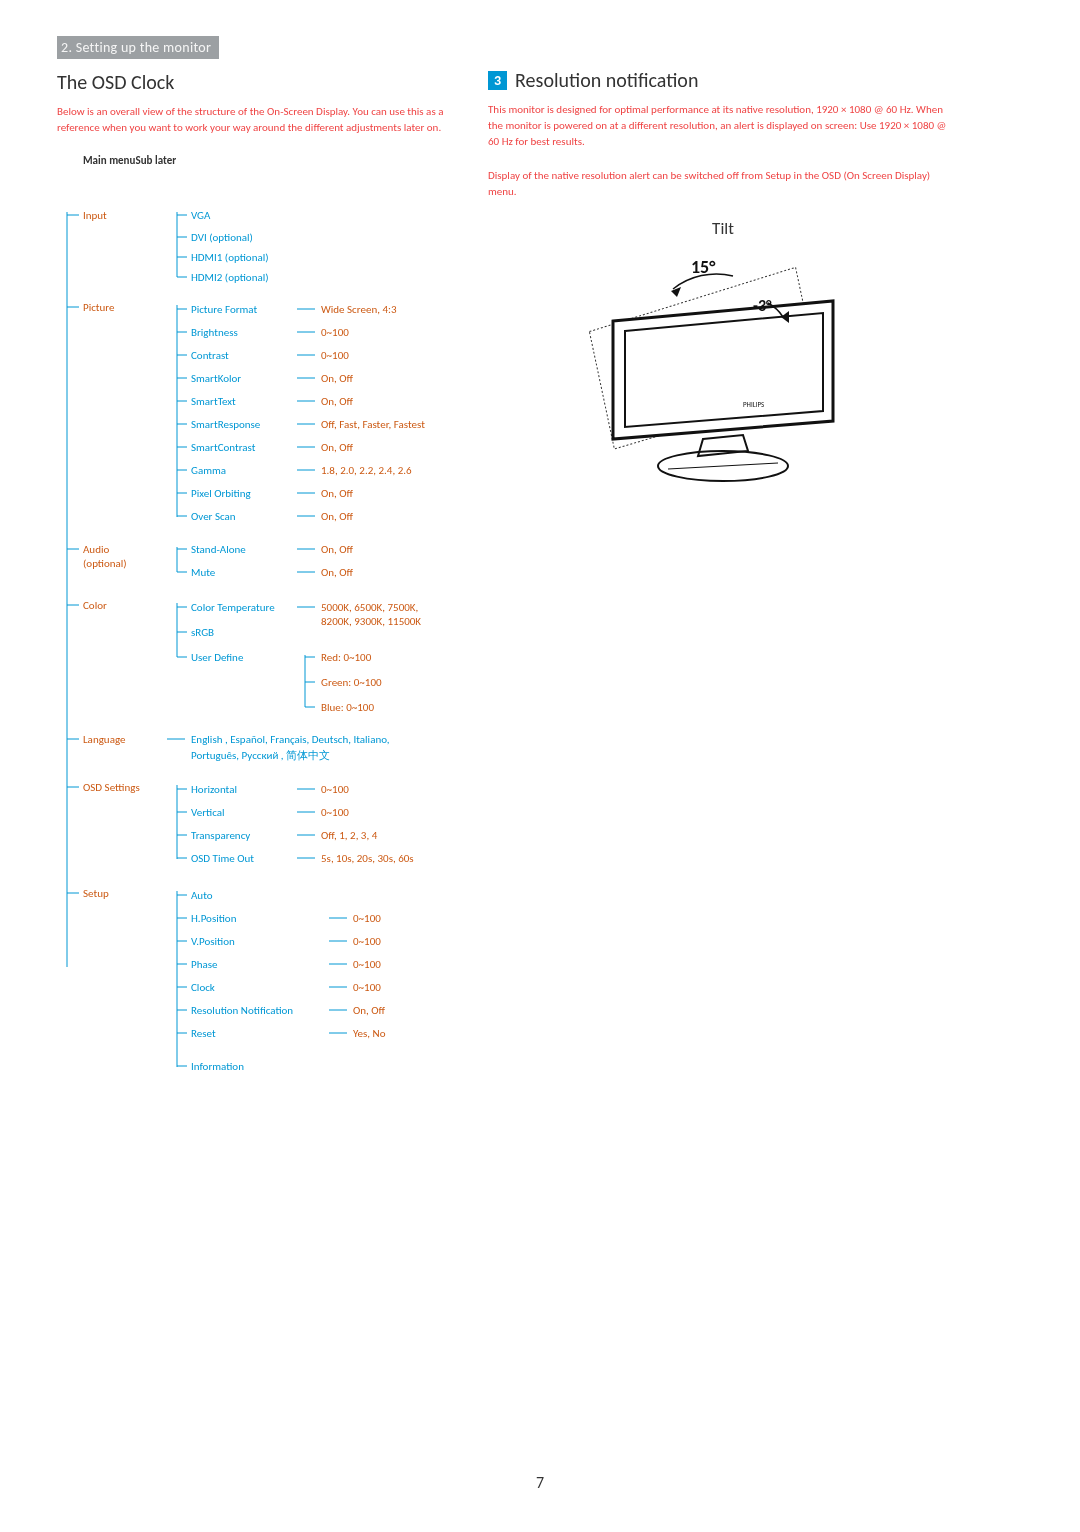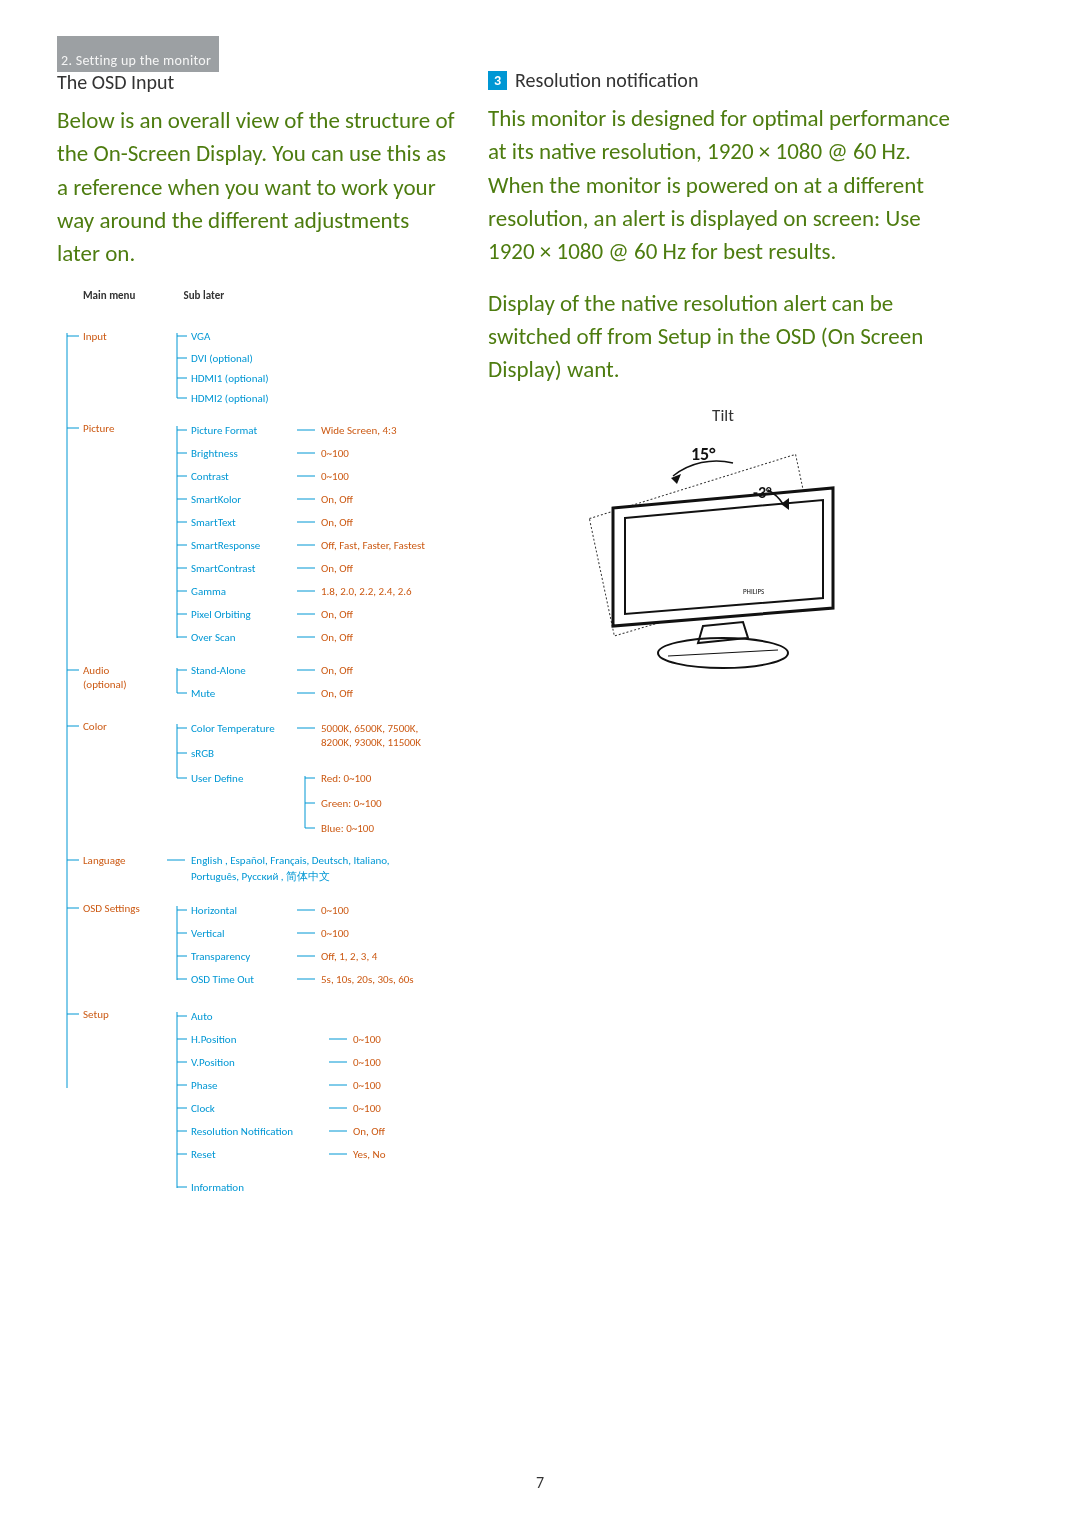--- a/index.html
+++ b/index.html
@@ -11,21 +11,21 @@
     color: #333;
     position: relative;
   }
   .header-bar {
     position: absolute;
     top: 36px;
     left: 57px;
     background: #9ca0a3;
     color: #f5f5f5;
     font-size: 14px;
-    padding: 16px 8px 3px 4px;
+    padding: 3px 8px 3px 4px;
     letter-spacing: 0.3px;
   }
   .left-col {
     position: absolute;
     left: 57px;
     top: 70px;
     width: 400px;
   }
   .right-col {
     position: absolute;
@@ -33,23 +33,23 @@
     top: 68px;
     width: 470px;
   }
   .section-title {
     font-size: 20px;
     color: #333;
     margin-bottom: 10px;
     font-weight: 400;
   }
   .body-text {
-    font-size: 23px;
+    font-size: 11px;
     line-height: 1.45;
-    color: #4d7c0f;
+    color: #ef4444;
     margin-bottom: 18px;
   }
   .badge {
     display: inline-block;
     background: #0097d4;
     color: #fff;
     font-size: 14px;
     padding: 1px 6px;
     margin-right: 8px;
     font-weight: bold;
@@ -87,24 +87,24 @@
     display:block;
     margin: 0 auto;
   }
 </style>
 </head>
 <body>
 
 <div class="header-bar">2. Setting up the monitor</div>
 
 <div class="left-col">
-  <div class="section-title">The OSD Input</div>
+  <div class="section-title">The OSD Clock</div>
   <p class="body-text">Below is an overall view of the structure of the On-Screen Display. You can use this as a reference when you want to work your way around the different adjustments later on.</p>
 
-  <div style="display:flex;gap:48px;margin:14px 0 6px 26px;">
+  <div style="display:flex;margin:14px 0 20px 26px;">
     <span class="menu-header">Main menu</span>
     <span class="menu-header">Sub later</span>
   </div>
 
   <svg class="tree-svg tree" width="400" height="1000" viewBox="0 0 400 1000">
 
     <line x1="10" y1="25" x2="10" y2="780"></line>
 
     <line x1="10" y1="28" x2="22" y2="28"></line>
     <text class="main-menu-text" x="26" y="32">Input</text>
@@ -255,21 +255,21 @@
     <line x1="120" y1="879" x2="130" y2="879"></line>
       <text class="sub-menu-text" x="134" y="883">Information</text>
   </svg>
 </div>
 
 <div class="right-col">
   <div class="section-title">
     <span class="badge">3</span><span>Resolution notification</span>
   </div>
   <p class="body-text">This monitor is designed for optimal performance at its native resolution, 1920 × 1080 @ 60 Hz. When the monitor is powered on at a different resolution, an alert is displayed on screen: Use 1920 × 1080 @ 60 Hz for best results.</p>
-  <p class="body-text">Display of the native resolution alert can be switched off from Setup in the OSD (On Screen Display) want.</p>
+  <p class="body-text">Display of the native resolution alert can be switched off from Setup in the OSD (On Screen Display) menu.</p>
 
   <div class="sub-label">Tilt</div>
 
   <svg class="monitor-tilt" width="300" height="240" viewBox="0 0 300 240">
 
     <g transform="rotate(-12 150 180)">
       <polygon points="40,55 255,35 255,158 40,175" fill="none" stroke="#333" stroke-width="1" stroke-dasharray="2,2"></polygon>
     </g>
 
     <polygon points="40,70 260,50 260,170 40,188" fill="#fff" stroke="#111" stroke-width="3"></polygon>

